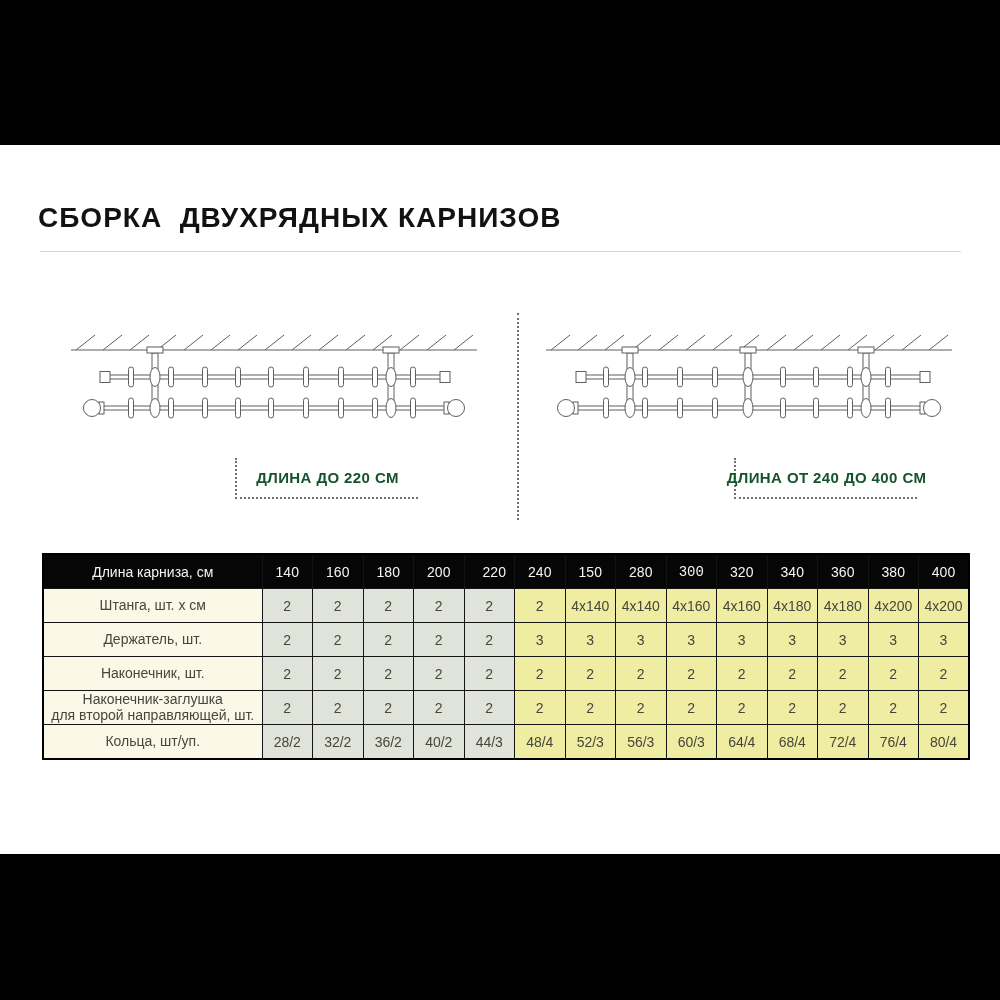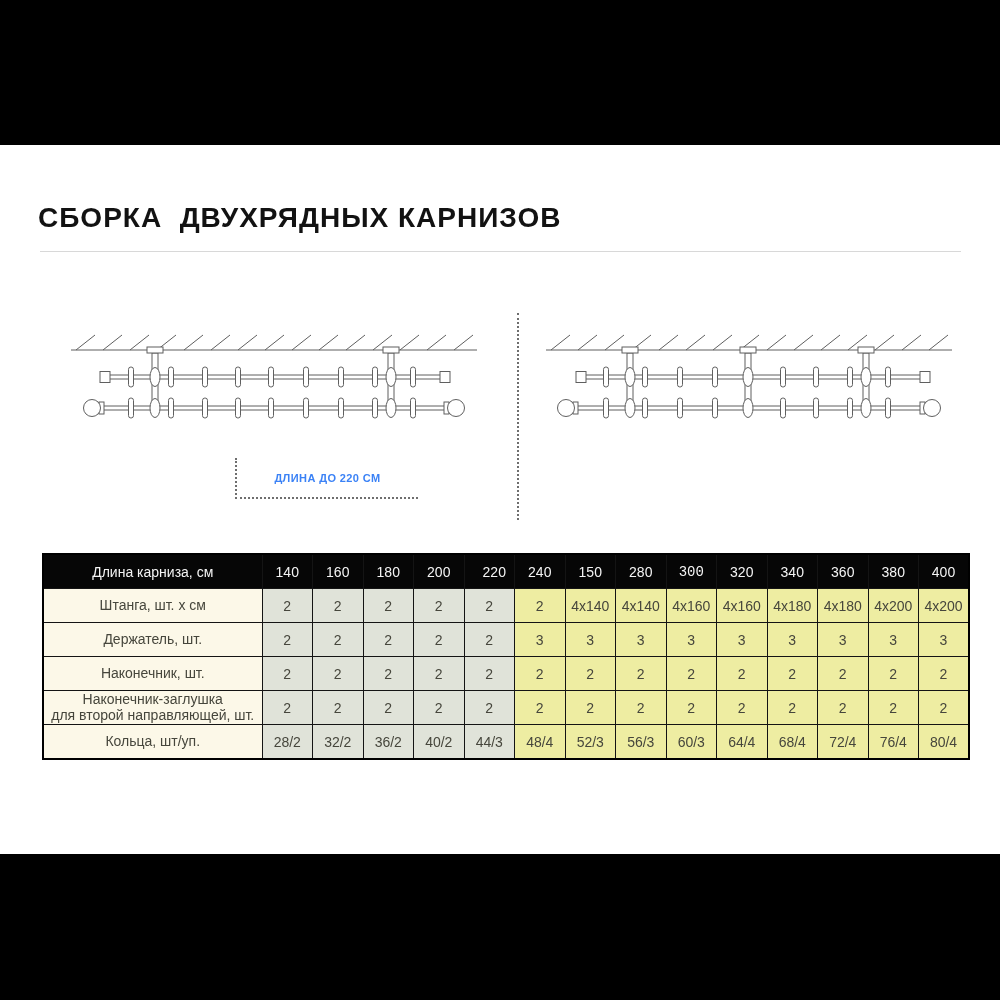--- a/index.html
+++ b/index.html
@@ -15,21 +15,21 @@
 
   .diagram{position:absolute;top:327px;width:412px;height:122px;}
   .diagram.left{left:68px;}
   .diagram.right{left:543px;}
 
   .divider{position:absolute;left:517px;top:313px;height:207px;width:0;border-left:2px dotted #6e6e6e;}
 
   .caption{position:absolute;top:458px;width:183px;height:41px;box-sizing:border-box;
            border-left:2px dotted #6e6e6e;border-bottom:2px dotted #6e6e6e;
            display:flex;align-items:center;justify-content:center;
-           font-size:11px;font-weight:700;letter-spacing:.4px;color:#3b82f6;white-space:nowrap;}
+           font-size:15px;font-weight:700;letter-spacing:.4px;color:#14532d;white-space:nowrap;}
   .caption.left{left:235px;}
   .caption.right{left:734px;}
 
   table.spec{position:absolute;left:42px;top:553px;width:928px;border-collapse:collapse;
              table-layout:fixed;border:2px solid #000;}
   table.spec th,table.spec td{border:1px solid #141414;height:33px;text-align:center;
              vertical-align:middle;font-size:14px;color:#46463c;padding:0 1px;}
   table.spec thead th{color:#f4f4f4;font-weight:400;}
   td.lbl{white-space:pre-line;line-height:1.12;font-size:13.5px;}
 </style>
@@ -155,20 +155,21 @@
       <ellipse cx="87" cy="81" rx="5" ry="9.5" fill="#fff" stroke="#5f5f5f"></ellipse>
       <ellipse cx="205" cy="50" rx="5" ry="9.5" fill="#fff" stroke="#5f5f5f"></ellipse>
       <ellipse cx="205" cy="81" rx="5" ry="9.5" fill="#fff" stroke="#5f5f5f"></ellipse>
       <ellipse cx="323" cy="50" rx="5" ry="9.5" fill="#fff" stroke="#5f5f5f"></ellipse>
       <ellipse cx="323" cy="81" rx="5" ry="9.5" fill="#fff" stroke="#5f5f5f"></ellipse>
     </svg>
 
   <div class="divider"></div>
 
   <div class="caption left">ДЛИНА ДО 220 СМ</div>
+  <div class="caption right">ДЛИНА ОТ 240 ДО 400 СМ</div>
 
   <table class="spec" id="specTable">
       <colgroup>
         <col style="width: 219px;">
         <col>
         <col>
         <col>
         <col>
         <col>
         <col>

